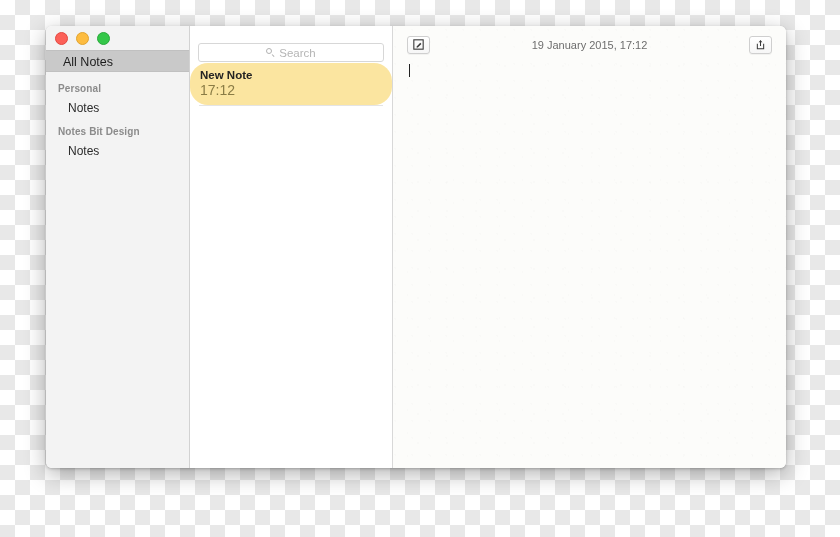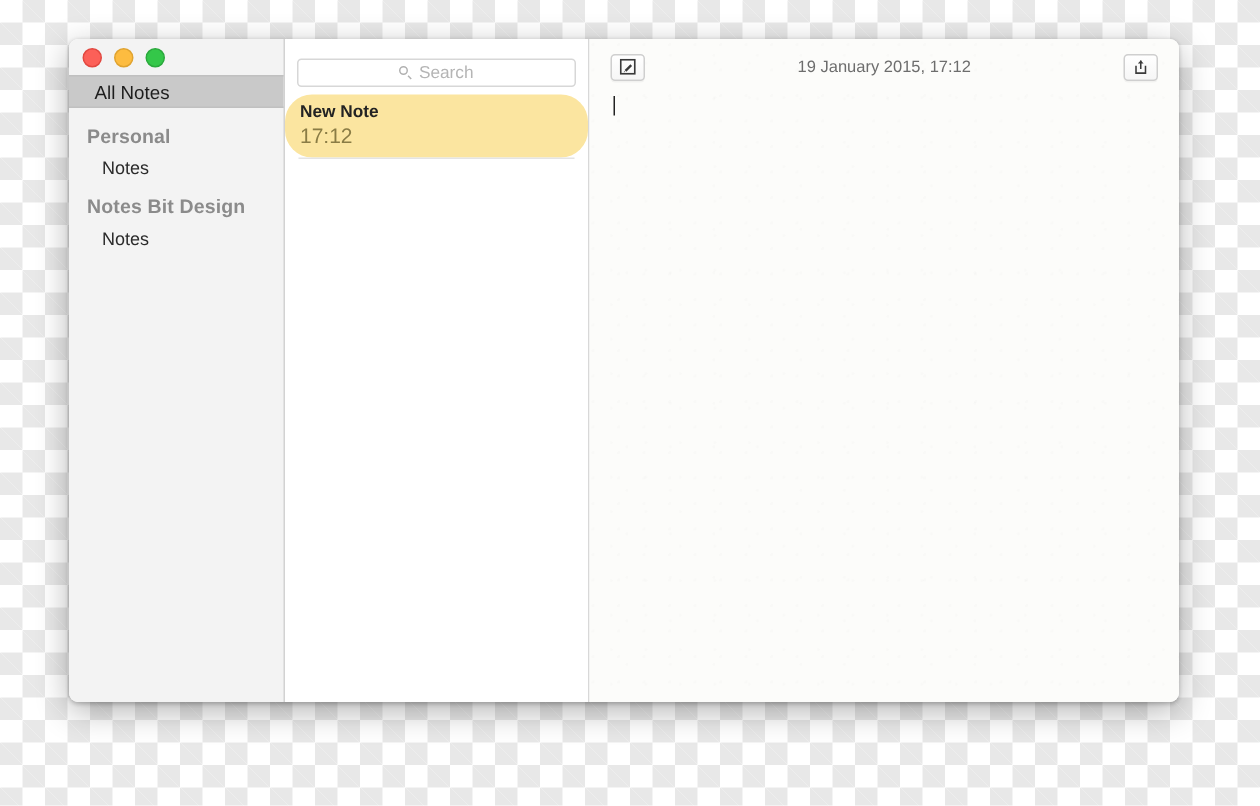--- a/index.html
+++ b/index.html
@@ -66,21 +66,21 @@
     background: #c9c9c9;
     color: #1d1d1d;
     font-size: 12.5px;
     padding-left: 17px;
     box-sizing: border-box;
     margin-top: 6px;
     border-top: 1px solid #c0c0c0;
     border-bottom: 1px solid #c0c0c0;
   }
   .sb-group {
-    font-size: 13px;
+    font-size: 10px;
     font-weight: bold;
     color: #8b8b8b;
     padding-left: 12px;
     margin-top: 11px;
     letter-spacing: 0.1px;
   }
   .sb-item {
     font-size: 12px;
     color: #2b2b2b;
     padding-left: 22px;
@@ -90,24 +90,24 @@
   
   .list {
     width: 203px;
     background: #ffffff;
     border-right: 1px solid #d8d8d8;
     box-sizing: border-box;
   }
   .search-wrap {
     height: 37px;
     display: flex;
-    align-items: flex-end;
+    align-items: flex-start;
     justify-content: center;
     box-sizing: border-box;
-    padding: 5px 8px;
+    padding: 17px 8px;
   }
   .search-box {
     width: 100%;
     height: 19px;
     border: 1px solid #d7d7d7;
     border-radius: 3px;
     background: #ffffff;
     display: flex;
     align-items: center;
     justify-content: center;

